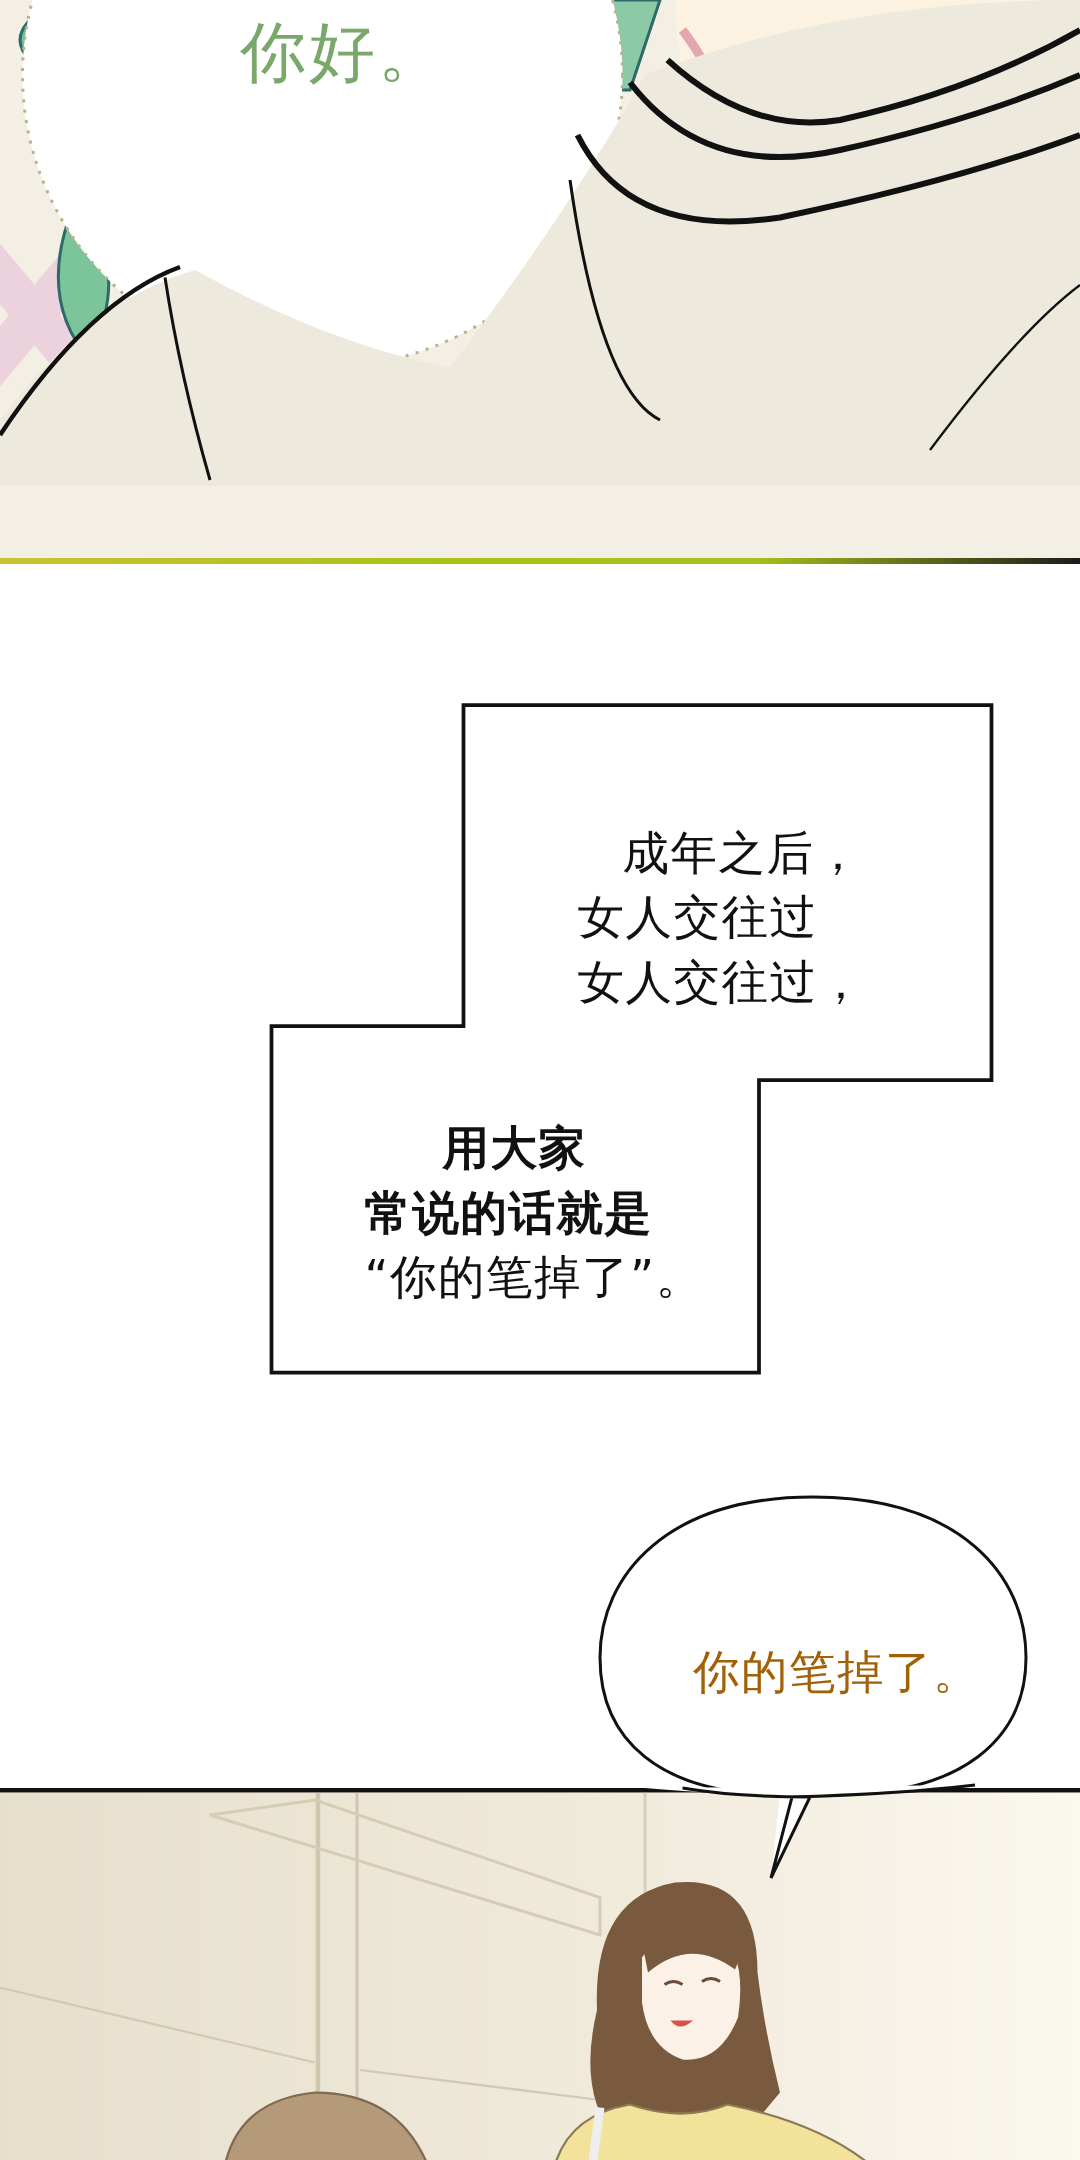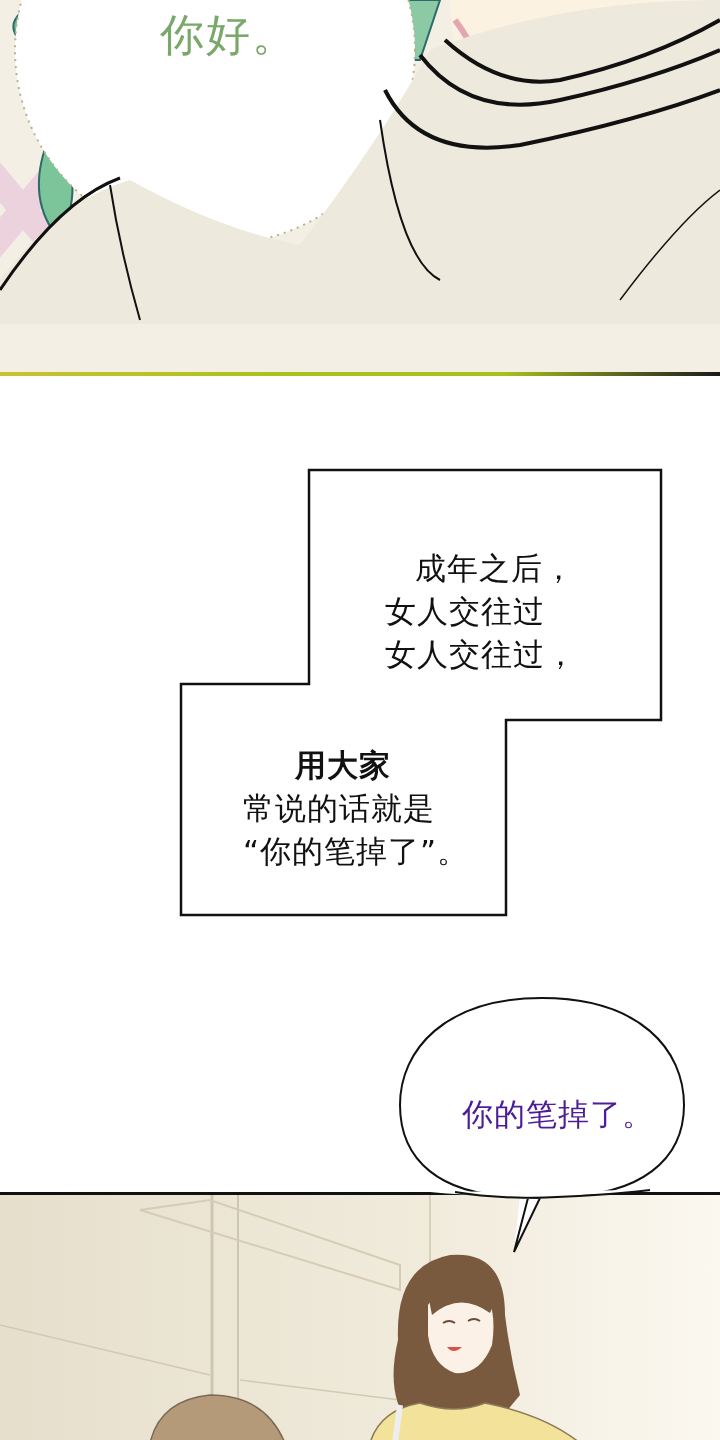--- a/index.html
+++ b/index.html
@@ -7,21 +7,21 @@
          font-family:"DejaVu Sans", "Liberation Sans", sans-serif; }
   .panel { position:absolute; left:0; width:720px; overflow:hidden; }
   #panel-top { top:0; height:376px; background:#f3efe4; }
   #panel-top .border-bottom { position:absolute; left:0; right:0; bottom:0; height:4px;
         background:linear-gradient(90deg,#c9c233 0%,#a9c21a 40%,#a8c01c 70%,#1a1a1a 100%); }
   #panel-bottom { top:1192px; height:248px; border-top:3px solid #111; background:#ece6d6; }
   .greeting { position:absolute; left:160px; top:6px; font-size:44px; color:#79a86a;
               letter-spacing:2px; font-family:"DejaVu Sans", sans-serif; }
   svg { position:absolute; left:0; top:0; }
   .caption-line { position:absolute; font-size:31px; color:#111; white-space:nowrap; letter-spacing:1px; }
-  .bubble-text { position:absolute; left:462px; top:1094px; font-size:31px; color:#4c1d95; white-space:nowrap; letter-spacing:1px; }
+  .bubble-text { position:absolute; left:462px; top:1094px; font-size:31px; color:#a16207; white-space:nowrap; letter-spacing:1px; }
 </style>
 </head>
 <body>
 
 <div class="panel" id="panel-top">
   <svg width="720" height="324" viewBox="0 0 720 324">
 
     <g opacity="0.55">
       <rect x="10" y="150" width="26" height="120" fill="#e6bcd8" transform="rotate(-40 23 210)"></rect>
       <rect x="10" y="150" width="26" height="120" fill="#e6bcd8" transform="rotate(40 23 210)"></rect>
@@ -56,21 +56,21 @@
   <polygon points="309,470 661,470 661,720 506,720 506,915 181,915 181,684 309,684" fill="#ffffff" stroke="#111" stroke-width="2.5"></polygon>
 
   <path d="M542,998 C640,998 684,1050 684,1105 C684,1160 640,1196 560,1196 L540,1196 L514,1252 L518,1196 C440,1196 400,1160 400,1105 C400,1050 445,998 542,998 Z" fill="#ffffff" stroke="#111" stroke-width="2"></path>
 </svg>
 
 <div>
   <div class="caption-line" style="left:403px; top:548px;margin-left:12px;">成年之后，</div>
   <div class="caption-line" style="left:385px; top:591px;">女人交往过</div>
   <div class="caption-line" style="left:385px; top:634px;text-align:center;">女人交往过，</div>
   <div class="caption-line" style="left:295px; top:745px;font-weight:bold;">用大家</div>
-  <div class="caption-line" style="left:243px; top:788px;">常说的话就是</div>
+  <div class="caption-line" style="left:243px; top:788px;font-weight:bold;">常说的话就是</div>
   <div class="caption-line" style="left:243px; top:831px;">“你的笔掉了”。</div>
 </div>
 
 <div class="panel" id="panel-bottom">
   <svg width="720" height="248" viewBox="0 0 720 248">
     <defs>
       <linearGradient id="bgGrad" x1="0" x2="1" y1="0" y2="0">
         <stop offset="0" stop-color="#e6dfcc"></stop>
         <stop offset="0.6" stop-color="#f1ebdc"></stop>
         <stop offset="1" stop-color="#fbf8f0"></stop>

